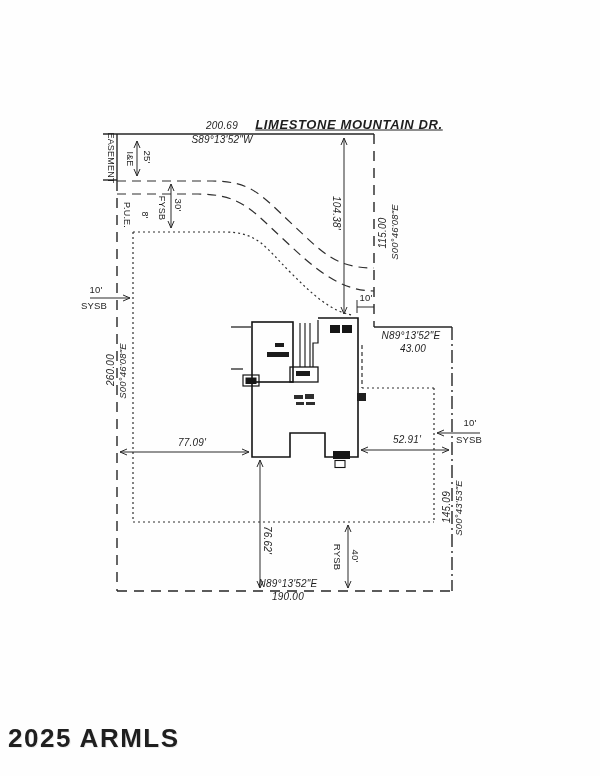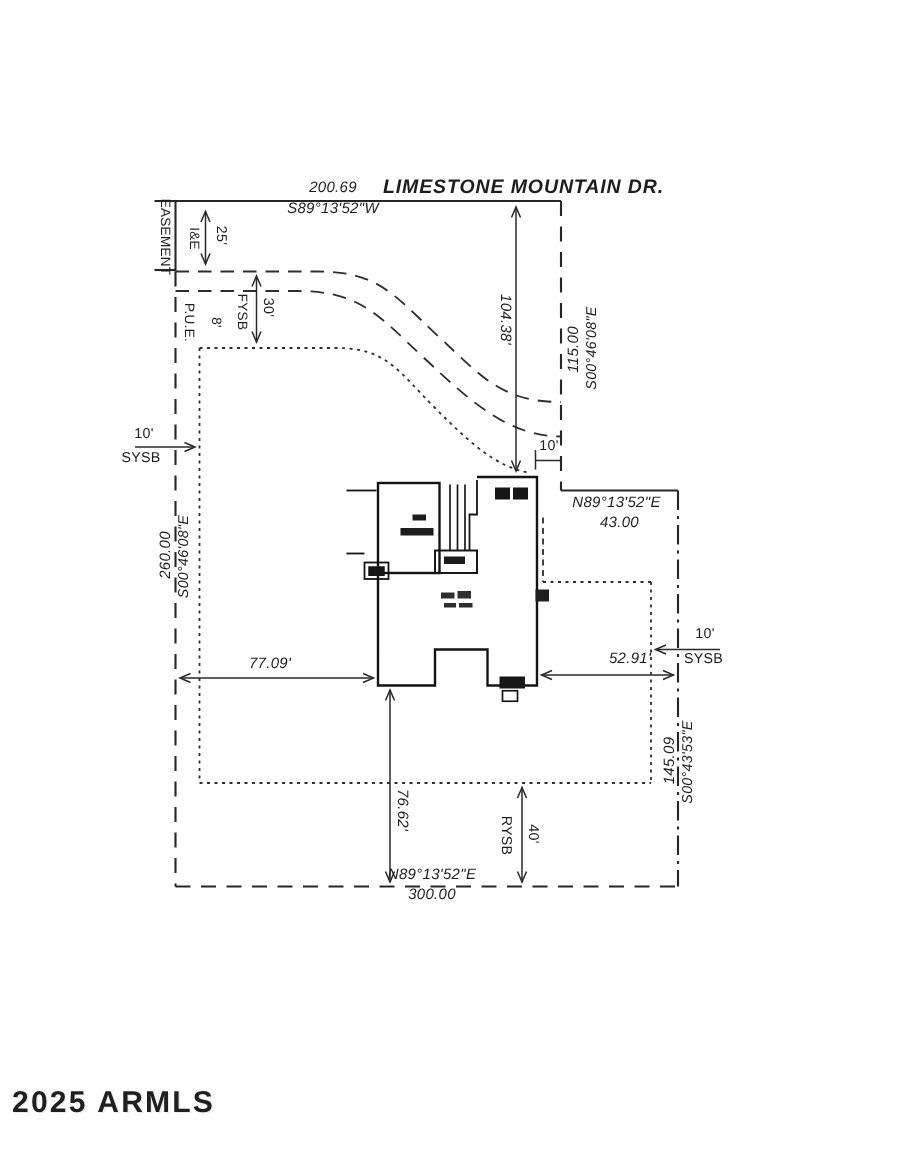--- a/index.html
+++ b/index.html
@@ -7,22 +7,22 @@
         font-family:"Liberation Sans",sans-serif;}
   #plan-svg{position:absolute;left:0;top:0;}
   .lbl{position:absolute;color:#1e1e1e;white-space:nowrap;line-height:1;
        transform:translate(-50%,-50%);letter-spacing:.2px;}
   .it{font-style:italic;}
   .cw{transform:translate(-50%,-50%) rotate(90deg);}
   .ccw{transform:translate(-50%,-50%) rotate(-90deg);}
   .s9{font-size:9px;}
   .s95{font-size:9.5px;}
   .s10{font-size:10px;}
-  .s13{font-size:13px;letter-spacing:.6px;}
-  #watermark{position:absolute;left:8px;top:725px;font-size:20px;font-weight:800;
+  .s13{font-size:13px;letter-spacing:.6px;text-decoration:underline;}
+  #watermark{position:absolute;left:8px;top:725px;font-size:26px;font-weight:800;
              color:#1f1f1f;letter-spacing:1.5px;transform:none;
              text-shadow:1px 1px 0 #ececec;}
 </style>
 </head>
 <body>
 
 <div id="page">
 
   <svg id="plan-svg" width="600" height="776" viewBox="0 0 600 776">
     <defs>
@@ -122,31 +122,31 @@
   <div class="lbl ccw it s95" style="left:123px;top:371px;">S00°46'08"E</div>
 
   <div class="lbl s95" style="left:96px;top:290px;">10'</div>
   <div class="lbl s95" style="left:94px;top:306px;">SYSB</div>
 
   <div class="lbl s95" style="left:366px;top:298px;">10'</div>
 
   <div class="lbl it s10" style="left:411px;top:336px;">N89°13'52"E</div>
   <div class="lbl it s10" style="left:413px;top:349px;">43.00</div>
 
-  <div class="lbl it s10" style="left:180px;top:443px;">77.09'</div>
-  <div class="lbl it s10" style="left:420px;top:440px;">52.91'</div>
+  <div class="lbl it s10" style="left:192px;top:443px;">77.09'</div>
+  <div class="lbl it s10" style="left:407px;top:440px;">52.91'</div>
 
   <div class="lbl s95" style="left:470px;top:423px;">10'</div>
   <div class="lbl s95" style="left:469px;top:440px;">SYSB</div>
 
   <div class="lbl ccw it s10" style="left:447px;top:507px;">145.09</div>
   <div class="lbl ccw it s95" style="left:459px;top:508px;">S00°43'53"E</div>
 
   <div class="lbl cw it s10" style="left:267px;top:540px;">76.62'</div>
   <div class="lbl cw s95" style="left:337px;top:557px;">RYSB</div>
   <div class="lbl cw s95" style="left:355px;top:556px;">40'</div>
 
   <div class="lbl it s10" style="left:288px;top:584px;">N89°13'52"E</div>
-  <div class="lbl it s10" style="left:288px;top:597px;">300.00</div>
+  <div class="lbl it s10" style="left:288px;top:597px;">190.00</div>
 
   <div id="watermark" class="lbl">2025 ARMLS</div>
 
 </div>
 
 </body></html>

